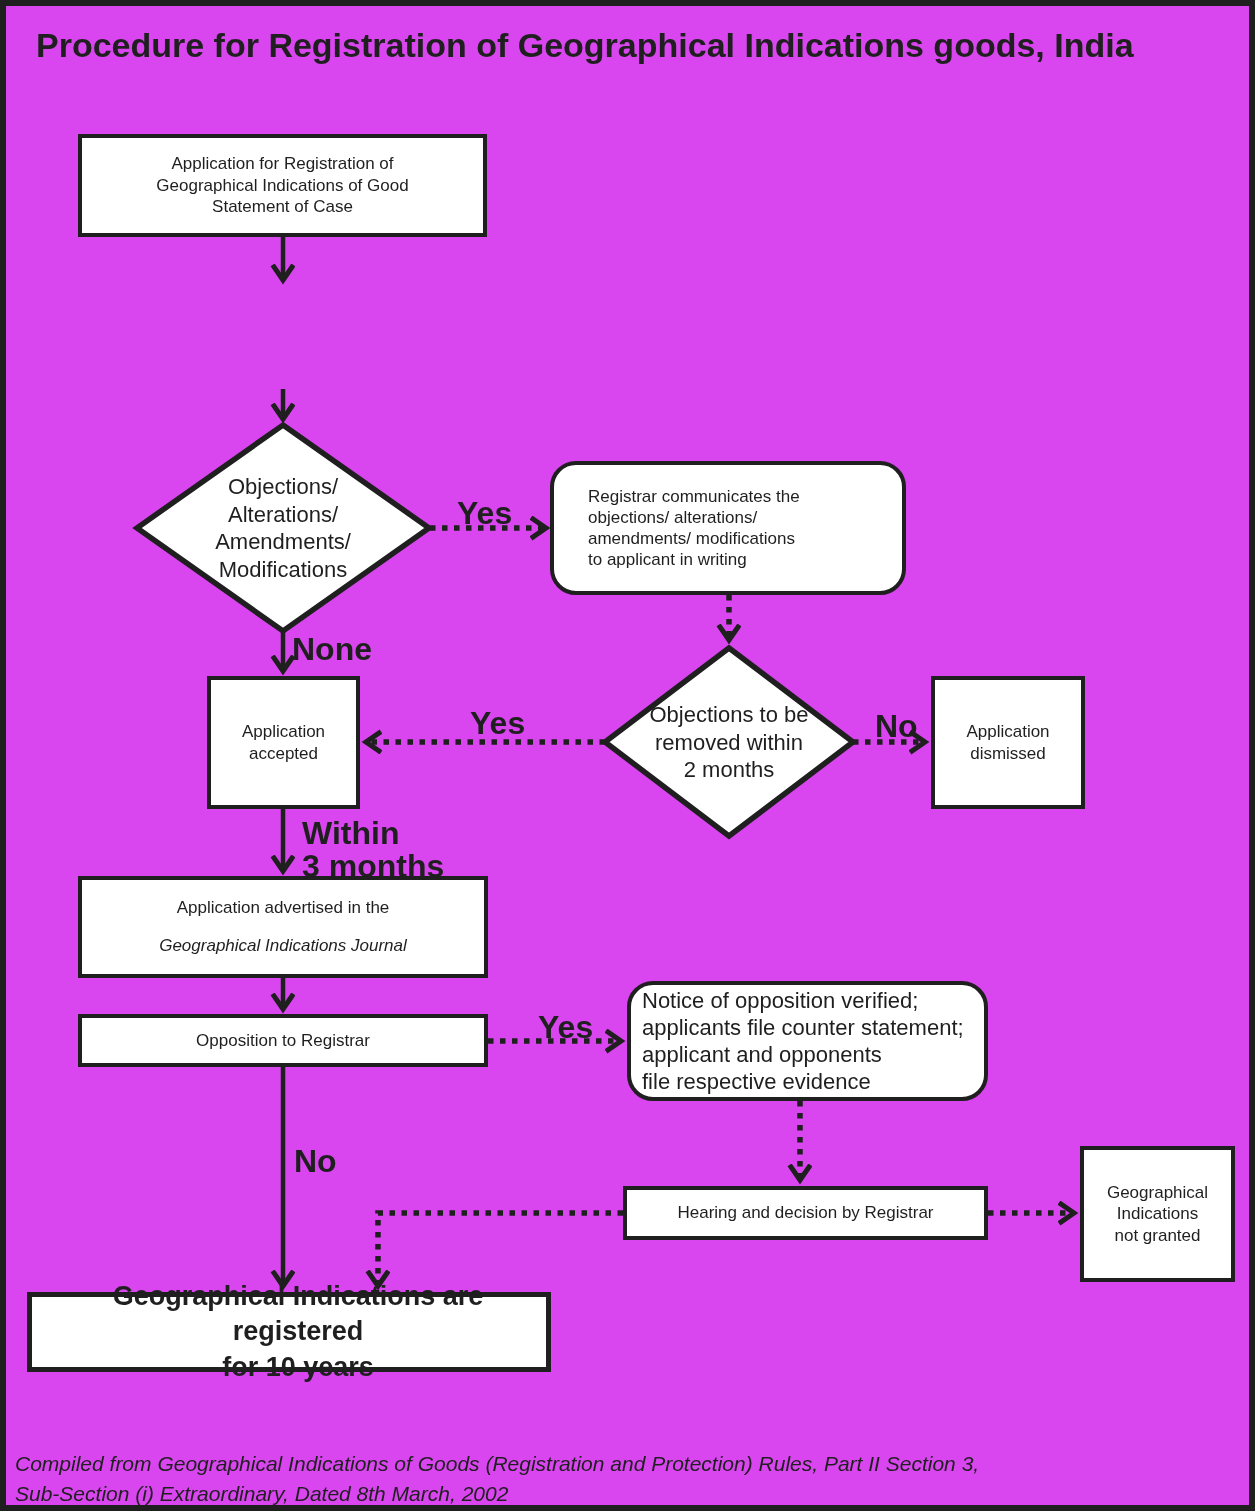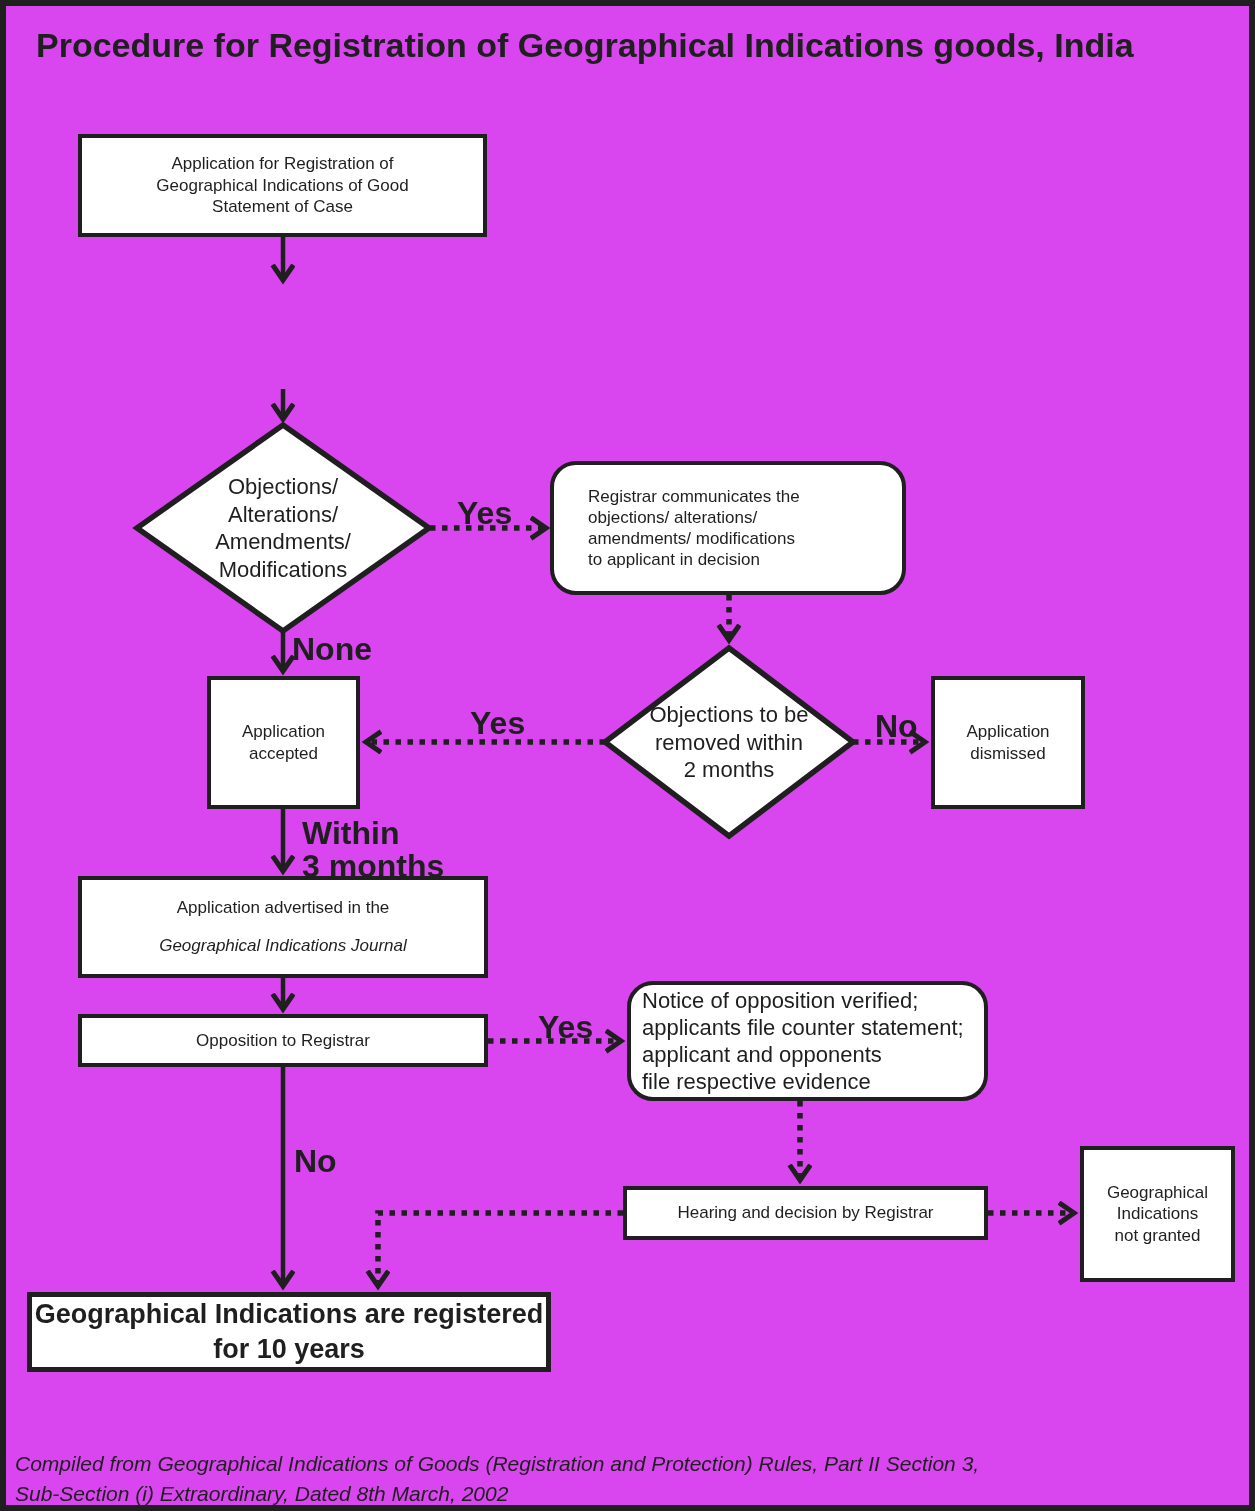--- a/index.html
+++ b/index.html
@@ -101,21 +101,21 @@
     <span>Objections/</span>
     <span>Alterations/</span>
     <span>Amendments/</span>
     <span>Modifications</span>
   </div>
 
   <div class="node align-left" style="left:550px;top:461px;width:356px;height:134px;padding-left:34px;line-height:1.24;">
     <span>Registrar communicates the</span>
     <span>objections/ alterations/</span>
     <span>amendments/ modifications</span>
-    <span>to applicant in decision</span>
+    <span>to applicant in writing</span>
   </div>
 
   <div class="node" style="left:207px;top:676px;width:153px;height:133px;">
     <span>Application</span>
     <span>accepted</span>
   </div>
 
   <div class="diamond-label" style="left:619px;top:701px;width:220px;">
     <span>Objections to be</span>
     <span>removed within</span>
@@ -146,21 +146,21 @@
   <div class="node" style="left:623px;top:1186px;width:365px;height:54px;">
     <span>Hearing and decision by Registrar</span>
   </div>
 
   <div class="node" style="left:1080px;top:1146px;width:155px;height:136px;line-height:1.26;">
     <span>Geographical</span>
     <span>Indications</span>
     <span>not granted</span>
   </div>
 
-  <div class="node bold-node" style="left:27px;top:1292px;width:524px;height:80px;">
+  <div class="node bold-node" style="left:27px;top:1292px;width:524px;height:80px;padding-left:18px;">
     <span>Geographical Indications are registered</span>
     <span>for 10 years</span>
   </div>
 
   <div class="edge-label" style="left:457px;top:497px;">Yes</div>
 
   <div class="edge-label" style="left:292px;top:633px;">None</div>
 
   <div class="edge-label" style="left:470px;top:707px;">Yes</div>
 

